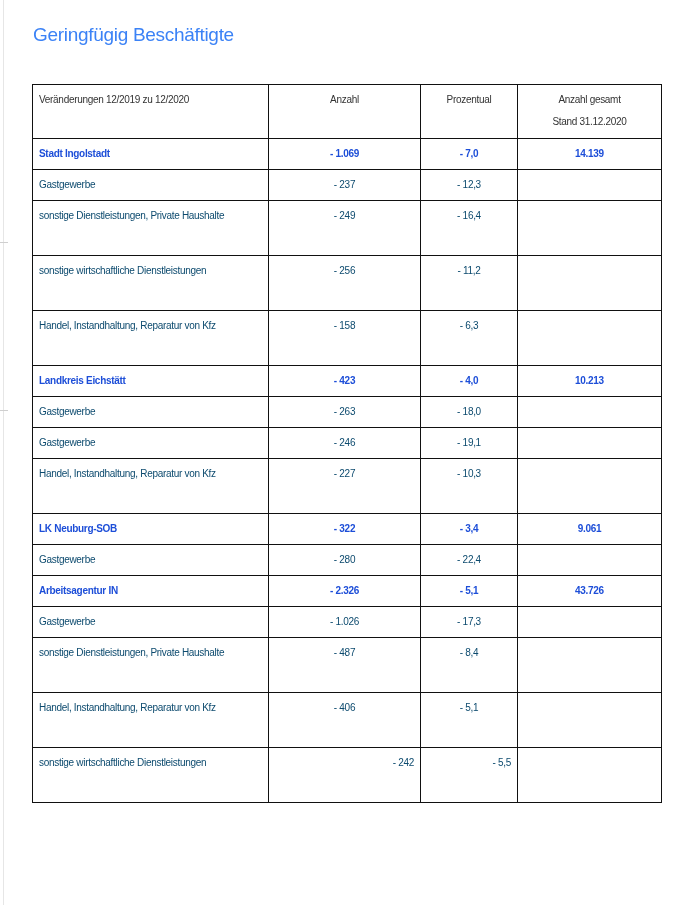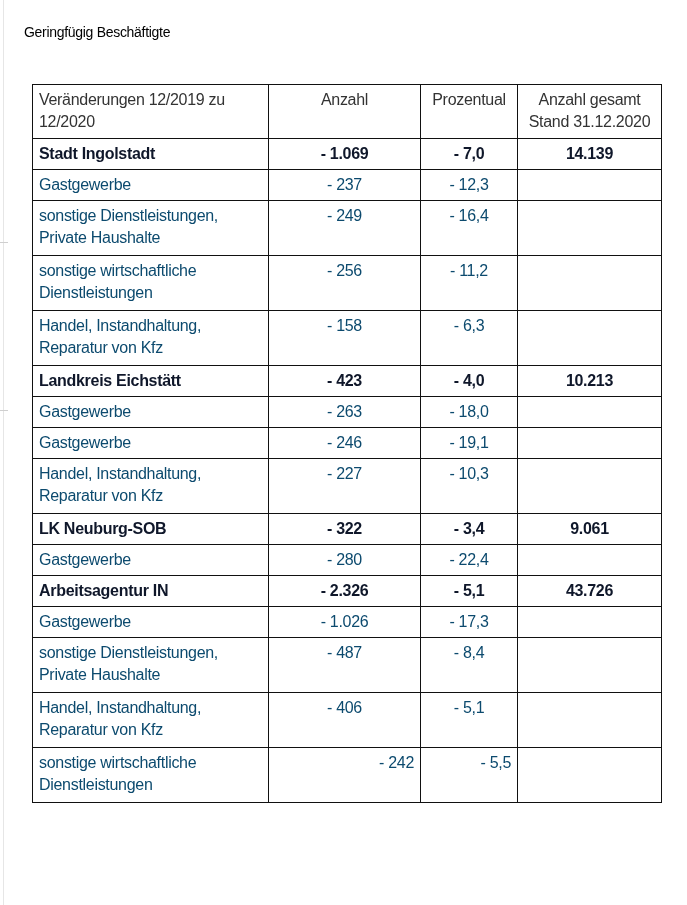--- a/index.html
+++ b/index.html
@@ -3,39 +3,39 @@
   <meta charset="utf-8">
   <style>
     html, body { margin: 0; padding: 0; background: #ffffff; }
     body {
       width: 687px; height: 905px; position: relative; overflow: hidden;
       font-family: "Liberation Sans", sans-serif; color: #1a1a1a;
     }
     .edge-line { position: absolute; left: 3px; top: 0; width: 1px; height: 905px; background: #e6e6e6; }
     .tick { position: absolute; left: 0; width: 8px; height: 1px; background: #cfcfcf; }
     .doc-title {
-      position: absolute; left: 24px; top: 24px;
-      font-size: 14px; letter-spacing: -0.3px; color: #000000;
+      position: absolute; left: 33px; top: 24px;
+      font-size: 19px; letter-spacing: -0.3px; color: #3b82f6;
     }
     table.data {
       position: absolute; left: 32px; top: 84px;
       border-collapse: collapse; table-layout: fixed;
-      width: 629px; font-size: 16px; letter-spacing: -0.3px;
+      width: 629px; font-size: 10px; letter-spacing: -0.3px;
     }
     table.data col.c1 { width: 236px; }
     table.data col.c2 { width: 152px; }
     table.data col.c3 { width: 97px; }
     table.data col.c4 { width: 144px; }
     table.data td, table.data th {
       border: 1.5px solid #111; padding: 4px 6px 0 6px;
       vertical-align: top; line-height: 22px; font-weight: normal;
     }
     th { text-align: center; color: #333; height: 49px; }
     th.first { text-align: left; padding-left: 10px; }
-    tr.group td { font-weight: bold; height: 26px; color: #0f172a; }
+    tr.group td { font-weight: bold; height: 26px; color: #1d4ed8; }
     tr.sub td { height: 26px; color: #0c4a6e; }
     tr.sub.two td { height: 50px; }
     td.num { text-align: center; padding-right: 6px; }
     td.num-left { text-align: right; }
     td.label { text-align: left; }
   </style>
 </head>
 <body>
 
 <div class="edge-line"></div>

